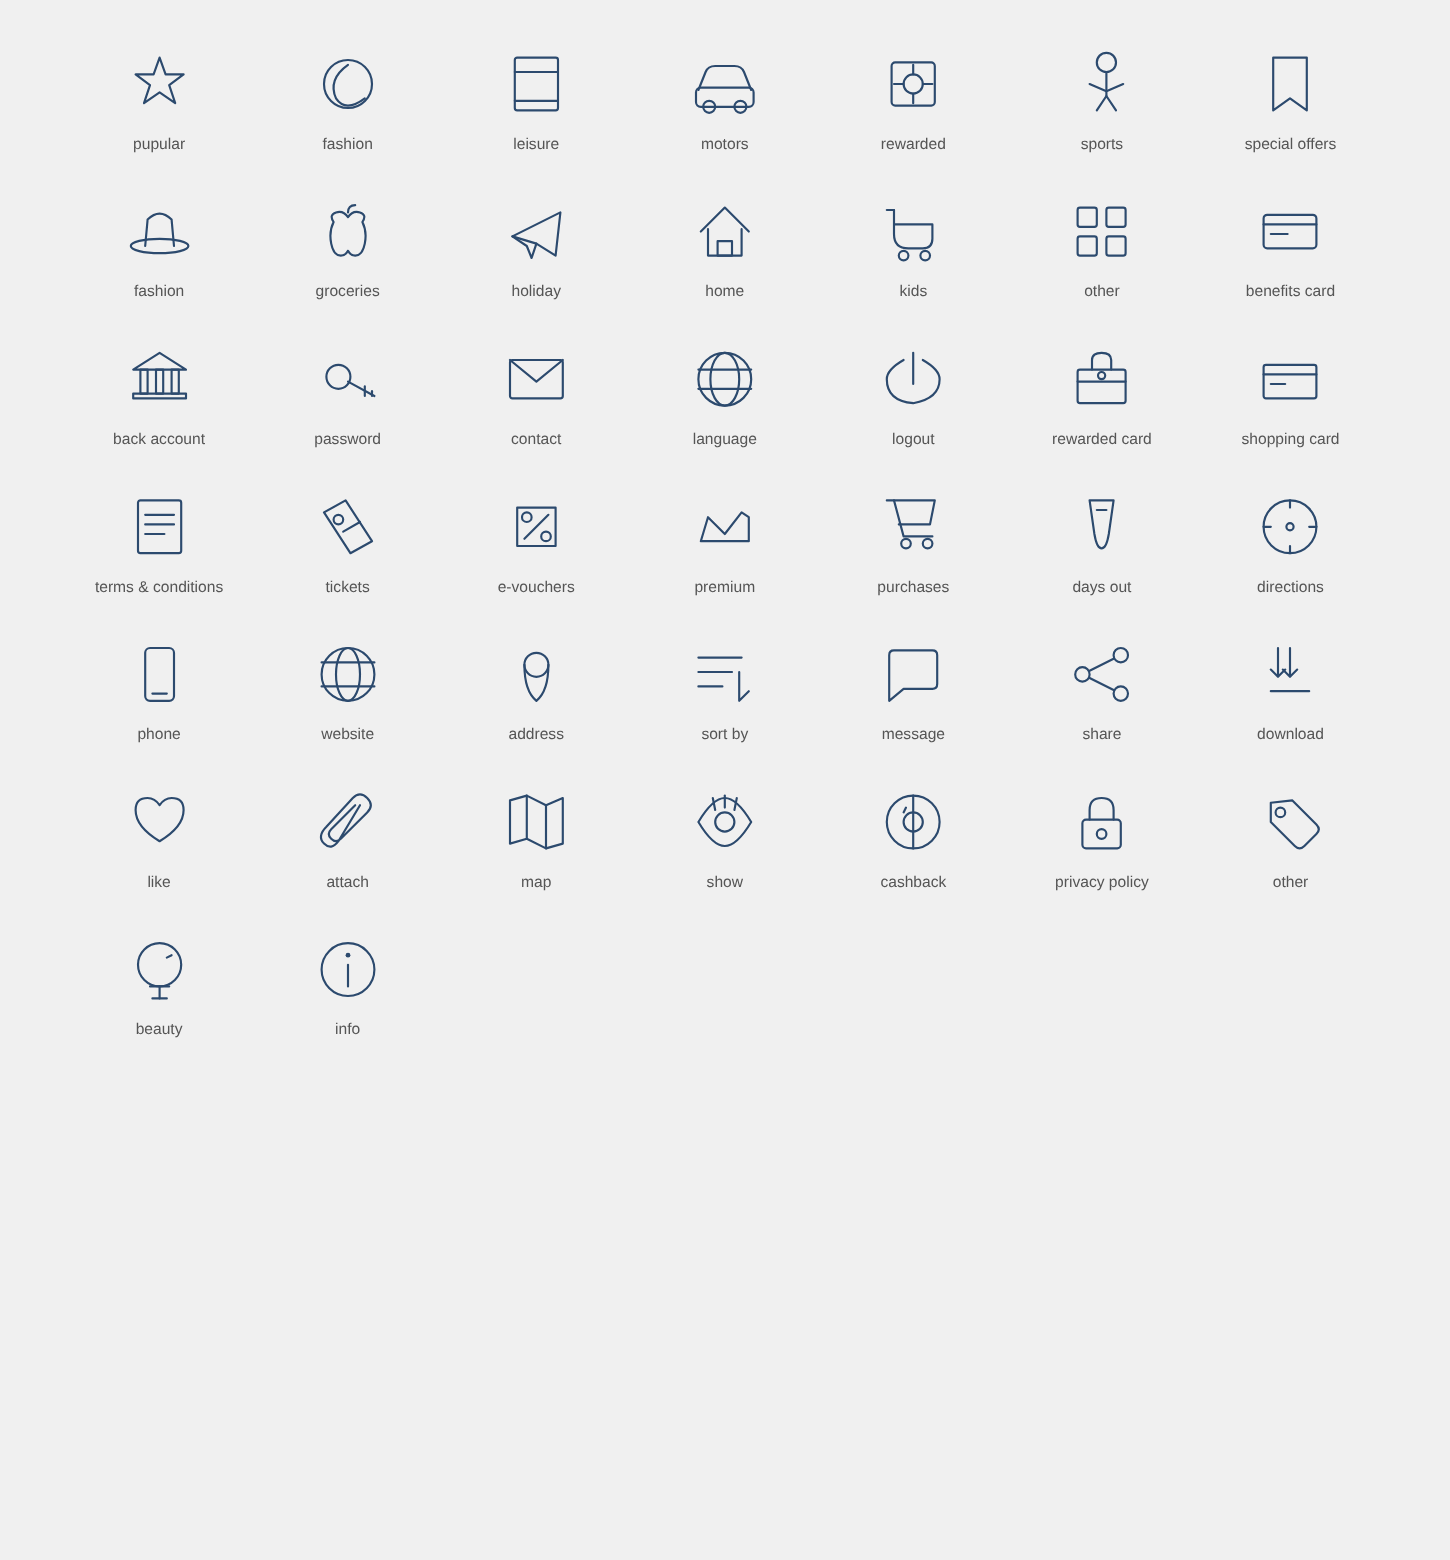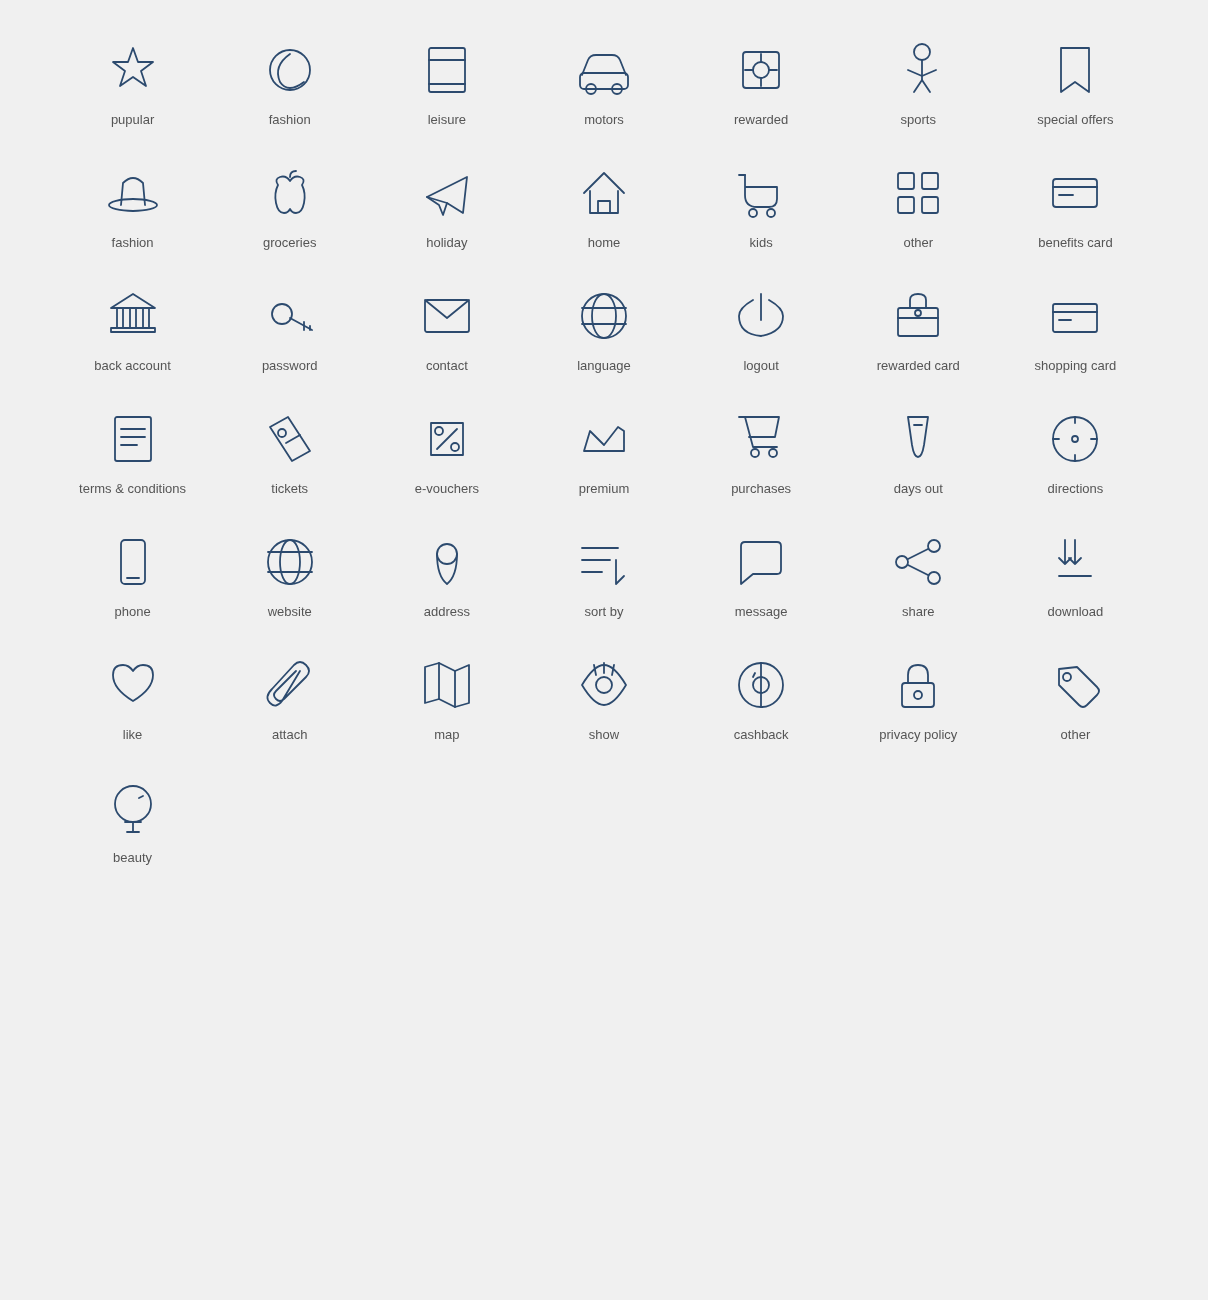--- a/index.html
+++ b/index.html
@@ -386,13 +386,21 @@
     <div class="icon-item">
       <svg viewBox="0 0 60 60">
         <circle cx="30" cy="26" r="18"></circle>
         <line x1="22" y1="44" x2="38" y2="44"></line>
         <line x1="30" y1="44" x2="30" y2="54"></line>
         <line x1="24" y1="54" x2="36" y2="54"></line>
         <line x1="36" y1="20" x2="40" y2="18"></line>
       </svg>
       <span class="icon-label">beauty</span>
     </div>
+    <div class="icon-item">
+      <svg viewBox="0 0 60 60">
+        <circle cx="30" cy="30" r="22"></circle>
+        <line x1="30" y1="26" x2="30" y2="44"></line>
+        <circle cx="30" cy="18" r="2" fill="#2c4a6e" stroke="none"></circle>
+      </svg>
+      <span class="icon-label">info</span>
+    </div>
   </div>
 
 </body></html>

